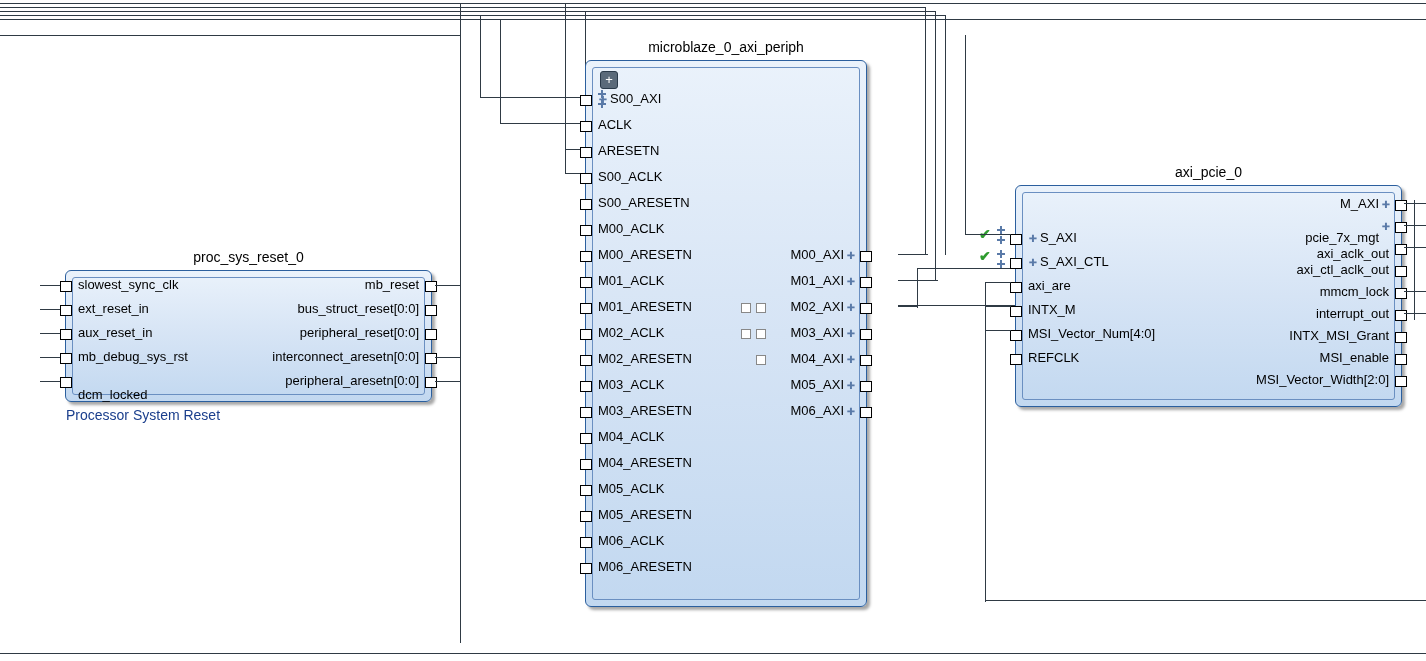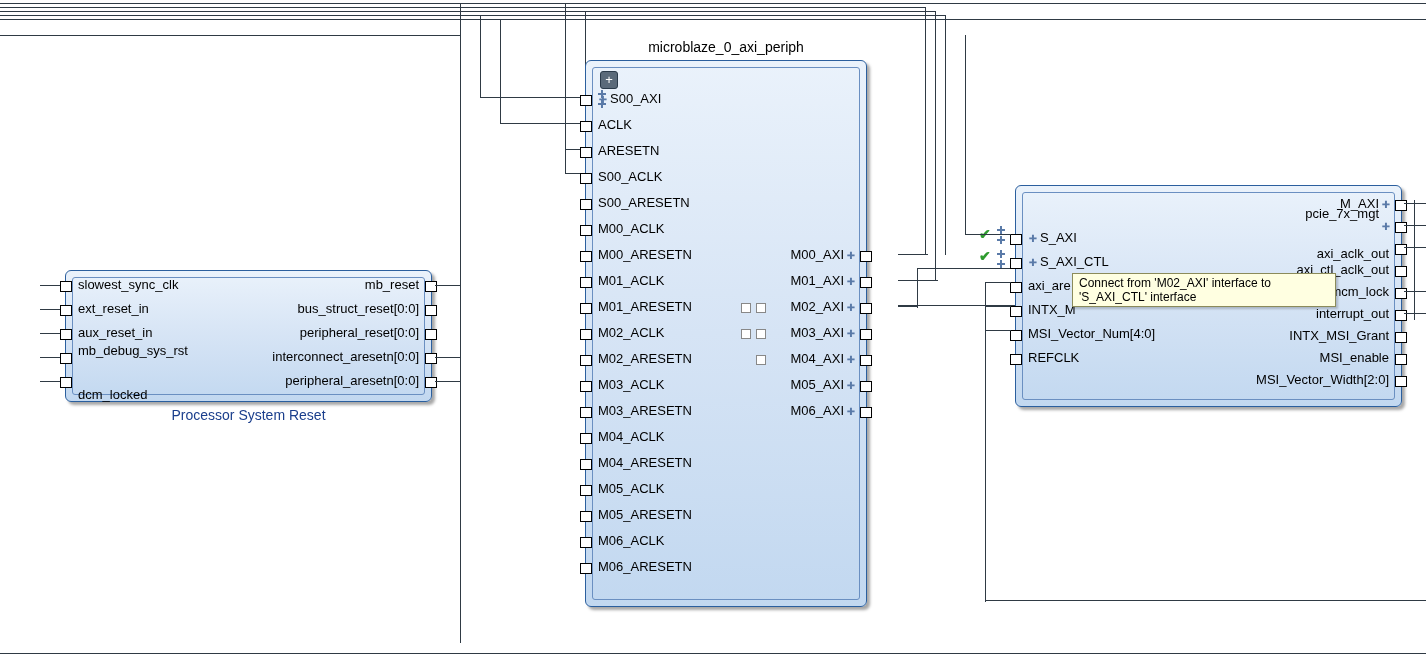--- a/index.html
+++ b/index.html
@@ -1,20 +1,20 @@
 <!DOCTYPE html>
 <html><head>
 <meta charset="utf-8">
 <style>
   html,body{margin:0;padding:0;width:1426px;height:661px;background:#fff;font-family:Verdana,Geneva,sans-serif;font-size:13px;color:#000;overflow:hidden}
   .canvas{position:relative;width:1426px;height:661px}
   .block{position:absolute;background:linear-gradient(to bottom,#eaf2fb 0%,#d6e4f5 50%,#c2d8f0 100%);border:1px solid #2b5f9e;border-radius:6px;box-shadow:3px 3px 3px rgba(0,0,0,.35)}
   .inner{position:absolute;inset:6px;border:1px solid #6a8fc1;border-radius:3px}
   .block-title{position:absolute;width:100%;text-align:center;top:-22px;font-size:14px;color:#000}
-  .block-sub{position:absolute;width:100%;text-align:center;bottom:-22px;font-size:14px;color:#1a3e8c}
+  .block-sub{position:absolute;width:100%;text-align:left;bottom:-22px;font-size:14px;color:#1a3e8c}
   .port{position:absolute;width:10px;height:9px;background:#fff;border:1px solid #000}
   .port.left{left:-6px}
   .port.right{right:-6px}
   .plabel{position:absolute;font-size:13px;white-space:nowrap}
   .plabel.l{left:12px}
   .plabel.r{right:12px;text-align:right}
   .busicon{position:absolute;width:10px;height:10px;font-size:10px;line-height:10px;text-align:center;color:#5a7aa8}
   .wire{position:absolute;background:#2f3a44}
   .wire.h{height:1px}
   .wire.v{width:1px}
@@ -49,30 +49,31 @@
   <div class="wire h" style="left:500px;top:123px;width:115px"></div>
   <div class="wire v" style="left:565px;top:3px;height:170px"></div>
   <div class="wire h" style="left:565px;top:149px;width:50px"></div>
   <div class="wire h" style="left:565px;top:173px;width:50px"></div>
   <div class="wire v" style="left:585px;top:11px;height:214px"></div>
   <div class="wire h" style="left:585px;top:199px;width:30px"></div>
   <div class="wire h" style="left:585px;top:225px;width:30px"></div>
 
   <div class="block" style="left:65px;top:270px;width:365px;height:130px">
     <div class="inner"></div>
+    <div class="block-title">proc_sys_reset_0</div>
     <div class="block-sub">Processor System Reset</div>
 
     <div class="port left" style="top:10px"></div>
       <div class="plabel l" style="top:6px">slowest_sync_clk</div>
     <div class="port left" style="top:34px"></div>
       <div class="plabel l" style="top:30px">ext_reset_in</div>
     <div class="port left" style="top:58px"></div>
       <div class="plabel l" style="top:54px">aux_reset_in</div>
     <div class="port left" style="top:82px"></div>
-      <div class="plabel l" style="top:72px">mb_debug_sys_rst</div>
+      <div class="plabel l" style="top:78px">mb_debug_sys_rst</div>
     <div class="port left" style="top:106px"></div>
       <div class="plabel l" style="top:116px">dcm_locked</div>
 
     <div class="port right" style="top:10px"></div>
       <div class="plabel r" style="top:6px">mb_reset</div>
     <div class="port right" style="top:34px"></div>
       <div class="plabel r" style="top:30px">bus_struct_reset[0:0]</div>
     <div class="port right" style="top:58px"></div>
       <div class="plabel r" style="top:54px">peripheral_reset[0:0]</div>
     <div class="port right" style="top:82px"></div>
@@ -174,20 +175,21 @@
   <div class="wire v" style="left:925px;top:7px;height:248px"></div>
   <div class="wire v" style="left:935px;top:11px;height:270px"></div>
   <div class="wire v" style="left:945px;top:15px;height:240px"></div>
 
   <div class="wire h" style="left:898px;top:306px;width:20px"></div>
   <div class="wire v" style="left:917px;top:268px;height:40px"></div>
   <div class="wire h" style="left:917px;top:268px;width:95px"></div>
 
   <div class="block" style="left:1015px;top:185px;width:385px;height:220px">
     <div class="inner"></div>
+    <div class="block-title">axi_pcie_0</div>
 
     <div class="busicon" style="left:12px;top:48px">✚</div>
     <div class="port left" style="top:48px"></div>
       <div class="plabel l" style="top:44px;left:24px">S_AXI</div>
     <div class="busicon" style="left:12px;top:72px">✚</div>
     <div class="port left" style="top:72px"></div>
       <div class="plabel l" style="top:68px;left:24px">S_AXI_CTL</div>
     <div class="port left" style="top:96px"></div>
       <div class="plabel l" style="top:92px">axi_are</div>
     <div class="port left" style="top:120px"></div>
@@ -195,21 +197,21 @@
     <div class="port left" style="top:144px"></div>
       <div class="plabel l" style="top:140px">MSI_Vector_Num[4:0]</div>
     <div class="port left" style="top:168px"></div>
       <div class="plabel l" style="top:164px">REFCLK</div>
 
     <div class="busicon" style="right:10px;top:14px">✚</div>
     <div class="port right" style="top:14px"></div>
       <div class="plabel r" style="top:10px;right:22px">M_AXI</div>
     <div class="busicon" style="right:10px;top:36px">✚</div>
     <div class="port right" style="top:36px"></div>
-      <div class="plabel r" style="top:20px;right:22px">pcie_7x_mgt</div>
+      <div class="plabel r" style="top:44px;right:22px">pcie_7x_mgt</div>
     <div class="port right" style="top:58px"></div>
       <div class="plabel r" style="top:60px">axi_aclk_out</div>
     <div class="port right" style="top:80px"></div>
       <div class="plabel r" style="top:76px">axi_ctl_aclk_out</div>
     <div class="port right" style="top:102px"></div>
       <div class="plabel r" style="top:98px">mmcm_lock</div>
     <div class="port right" style="top:124px"></div>
       <div class="plabel r" style="top:120px">interrupt_out</div>
     <div class="port right" style="top:146px"></div>
       <div class="plabel r" style="top:142px">INTX_MSI_Grant</div>
@@ -234,15 +236,14 @@
   <div class="wire v" style="left:985px;top:282px;height:320px"></div>
   <div class="wire h" style="left:985px;top:600px;width:441px"></div>
 
   <div class="wire h" style="left:1404px;top:203px;width:22px"></div>
   <div class="wire h" style="left:1404px;top:225px;width:22px"></div>
   <div class="wire h" style="left:1404px;top:247px;width:22px"></div>
   <div class="wire h" style="left:1404px;top:291px;width:22px"></div>
   <div class="wire h" style="left:1404px;top:313px;width:22px"></div>
   <div class="wire v" style="left:1414px;top:200px;height:120px"></div>
 
-  <div class="tooltip" style="left:1072px;top:273px;width:250px">Connect from 'M02_AXI' interface to 'S_AXI_CTL' interface</div>
 
 </div>
 
 </body></html>

